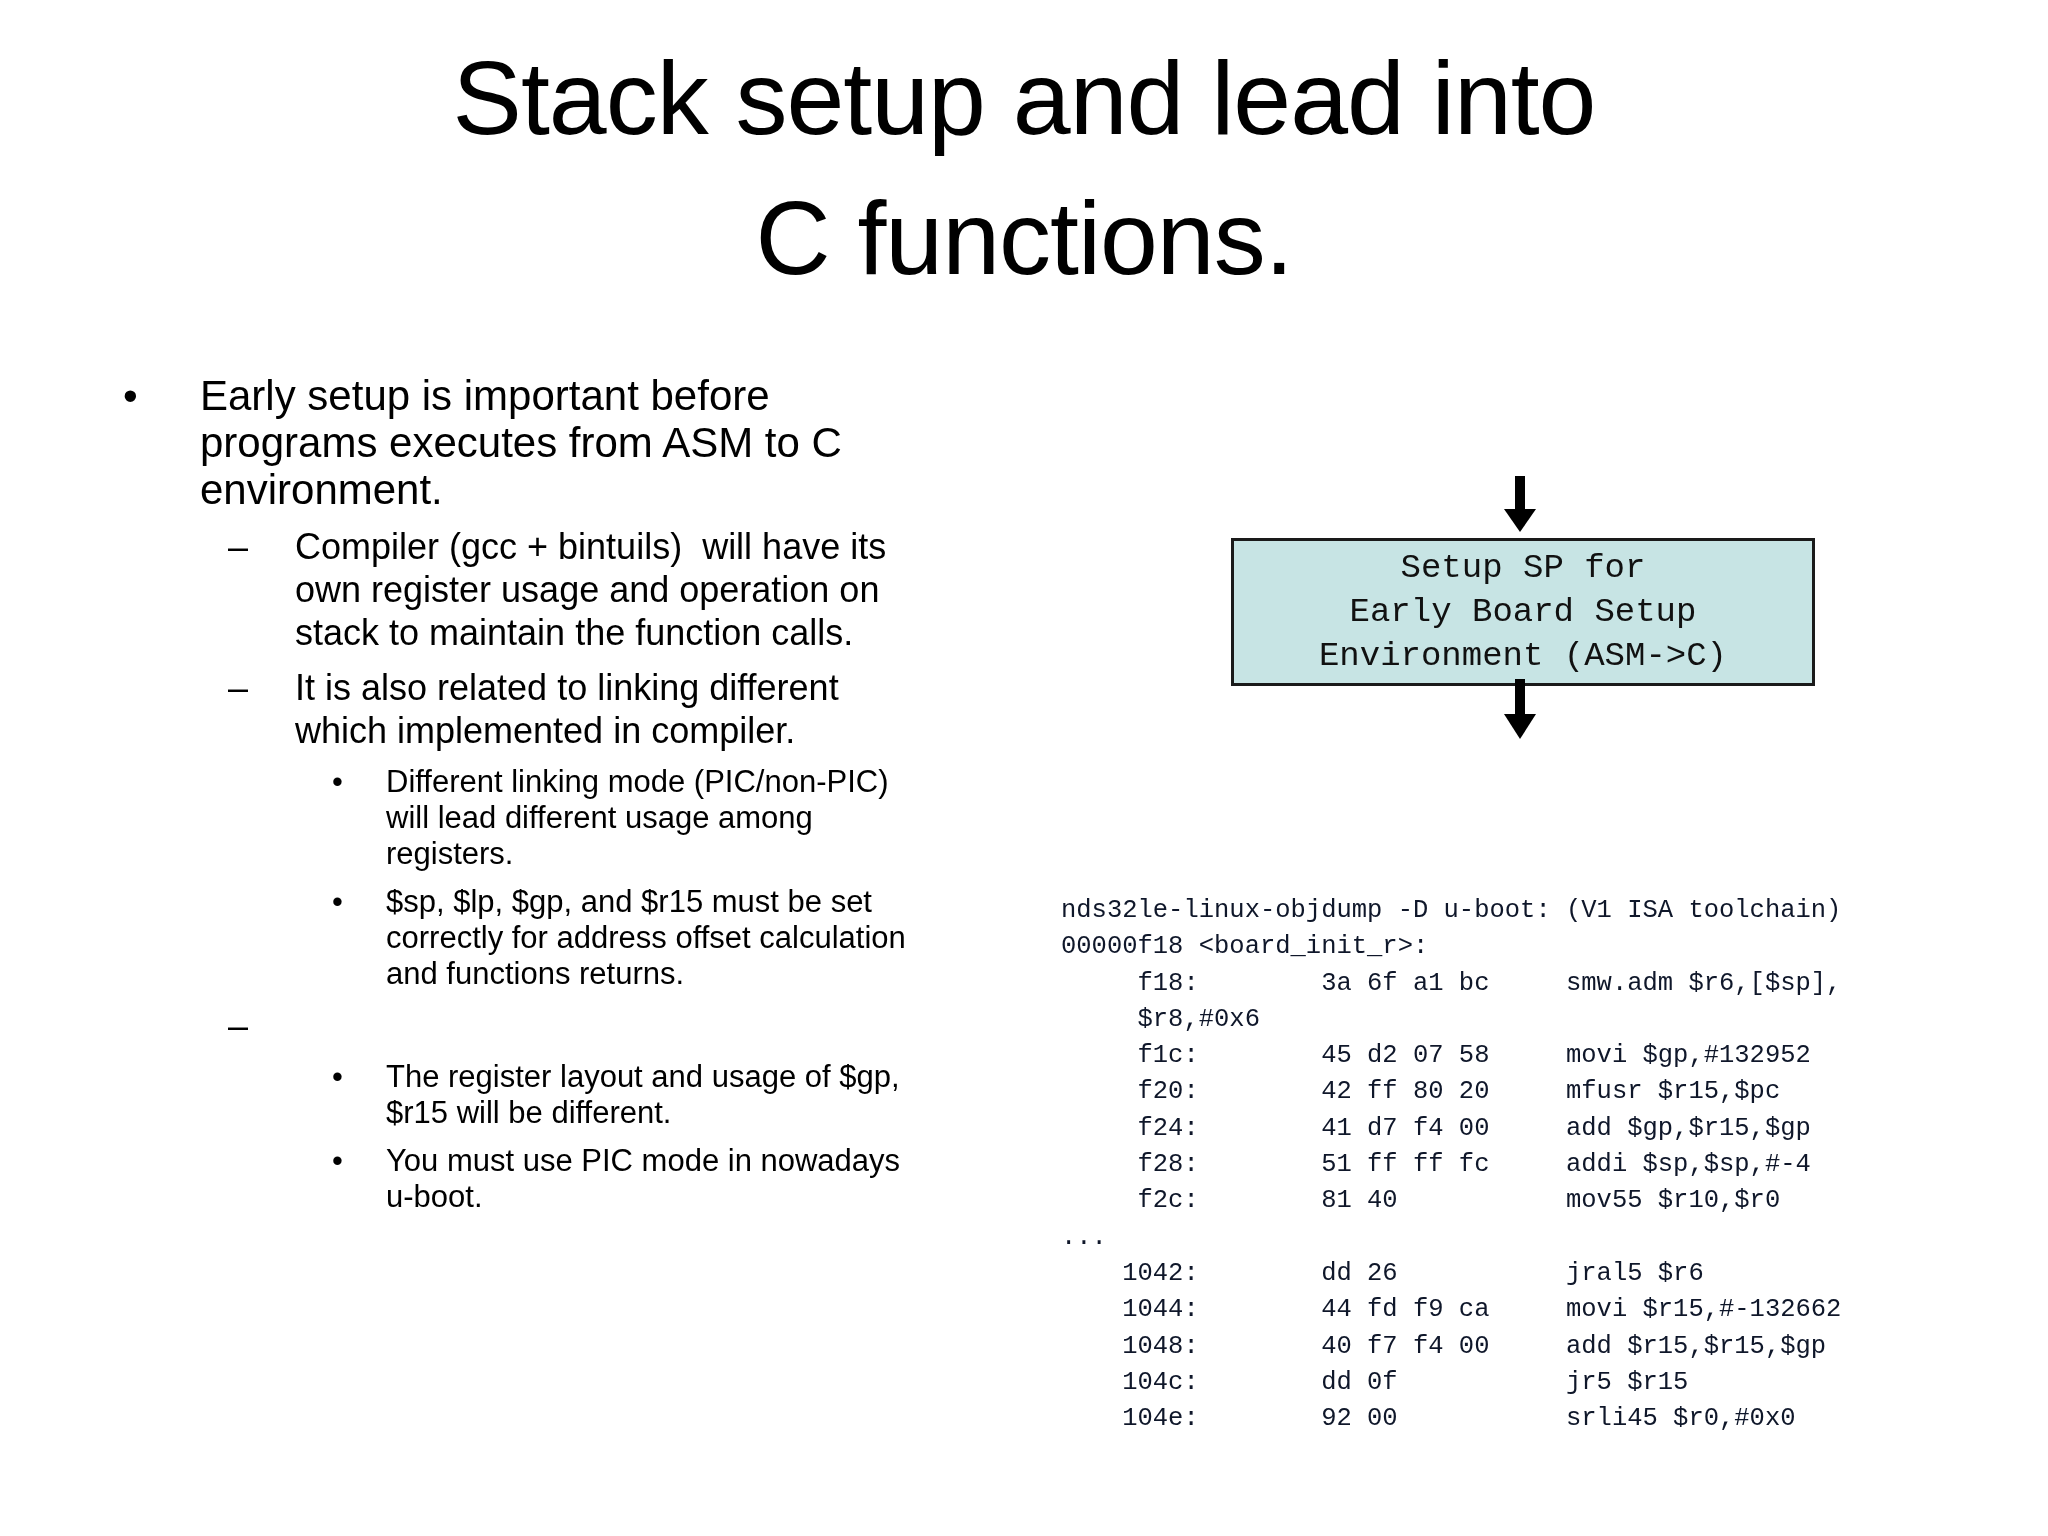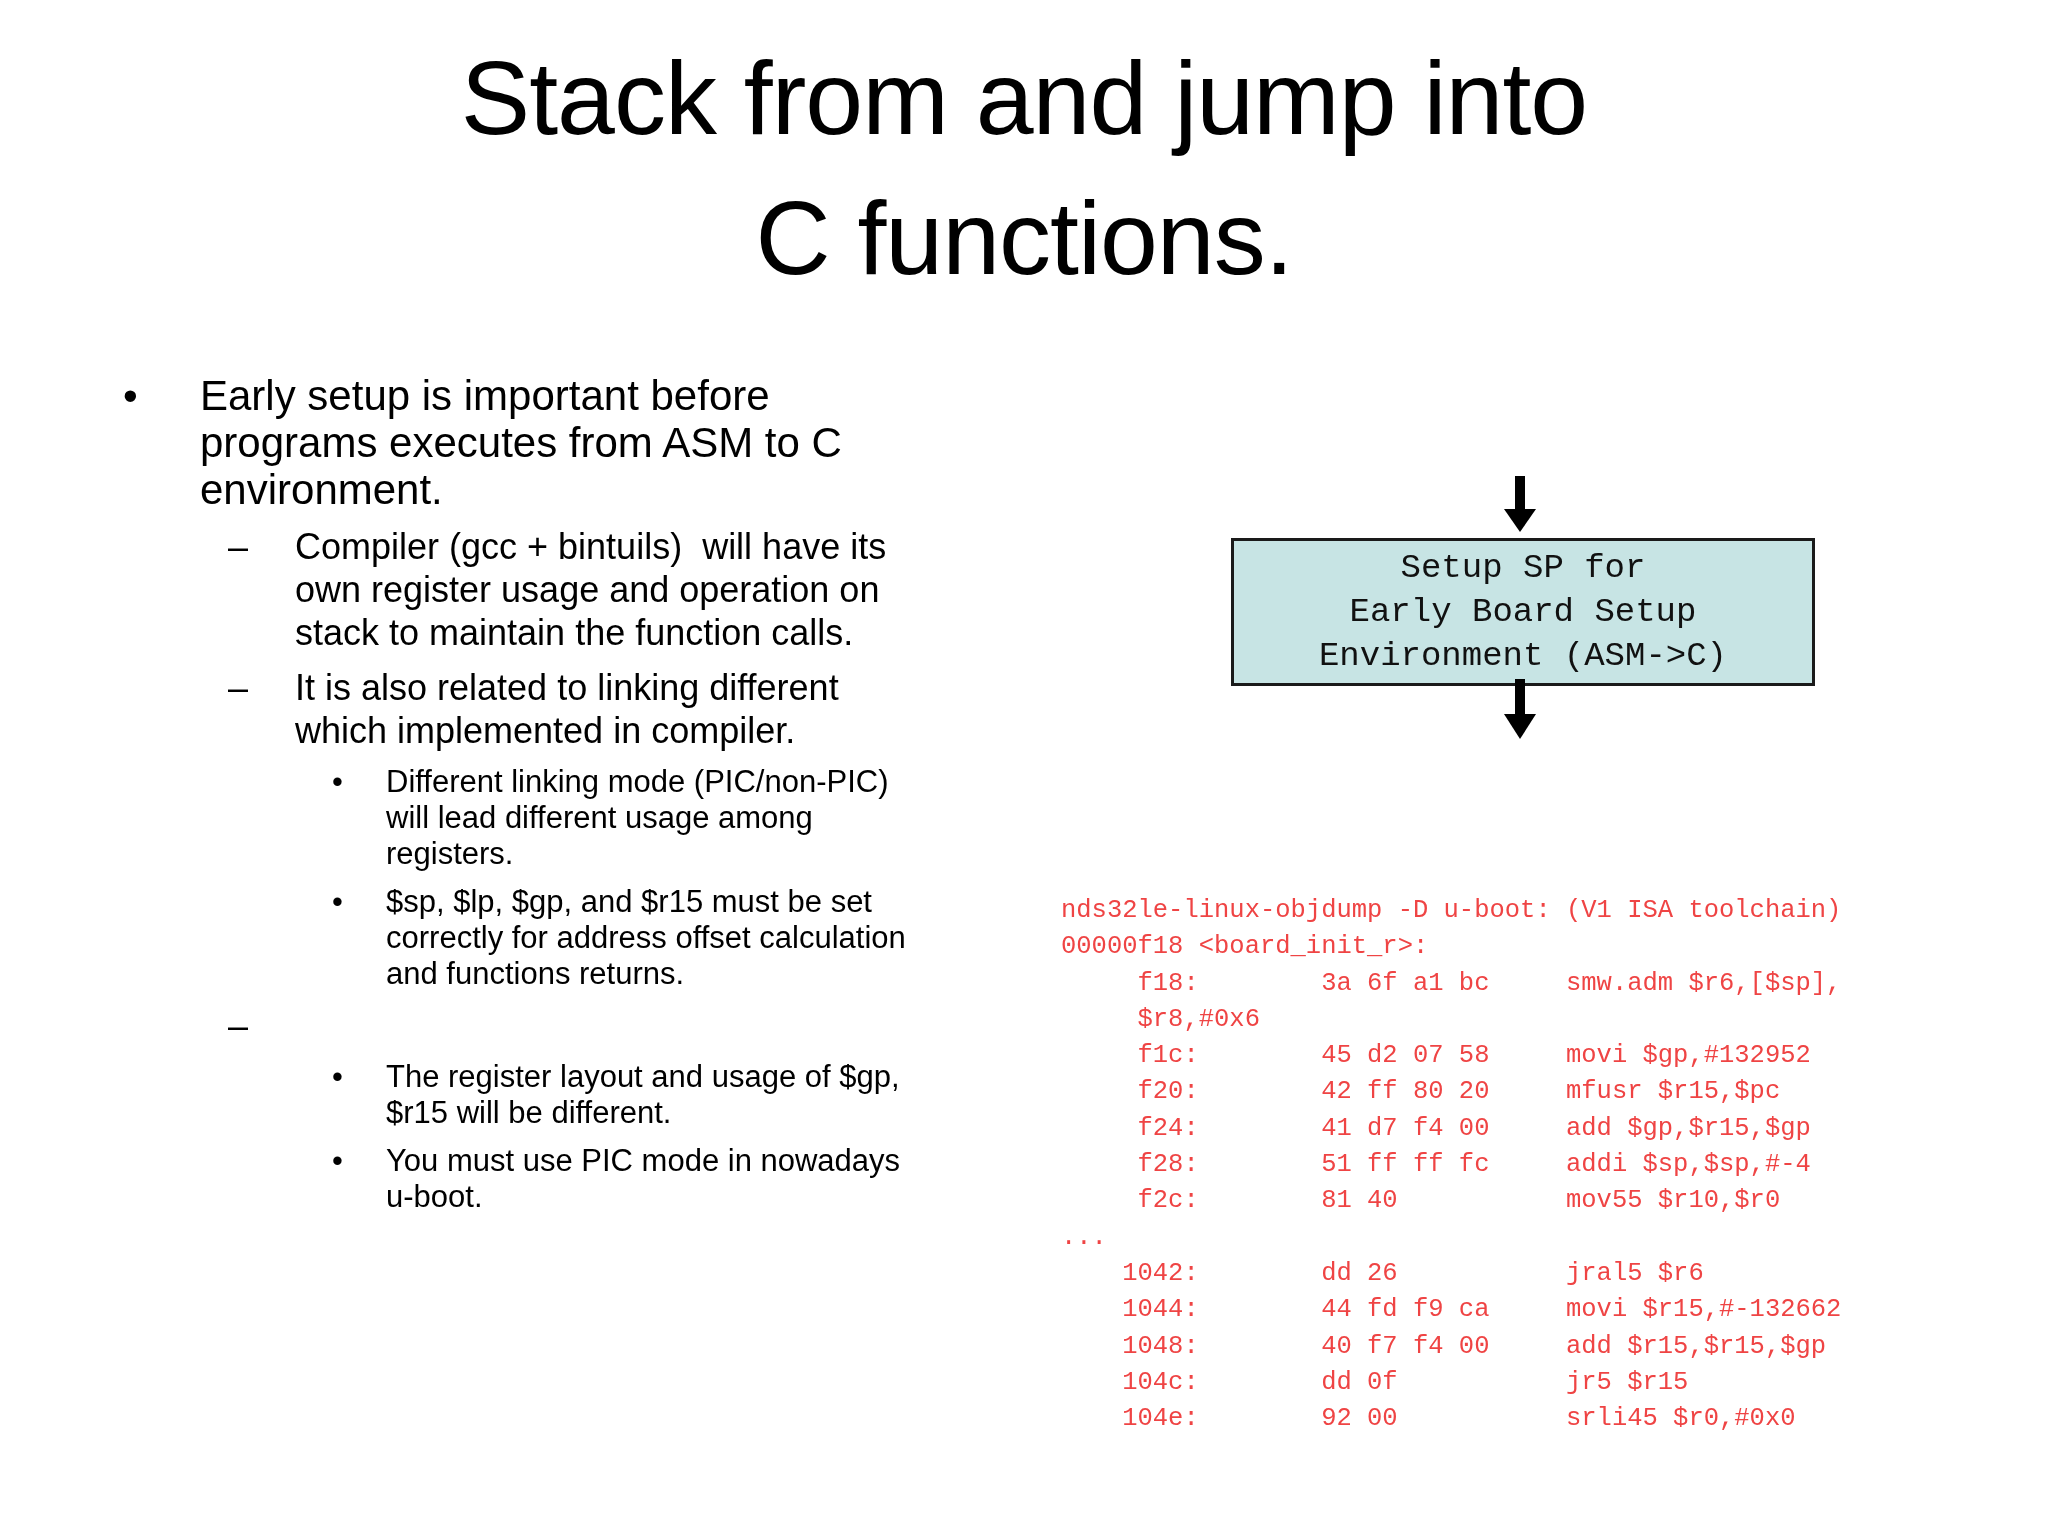--- a/index.html
+++ b/index.html
@@ -74,30 +74,30 @@
 
   
   .code {
     position: absolute;
     left: 1061px;
     top: 893px;
     margin: 0;
     font-family: "Liberation Mono", "DejaVu Sans Mono", monospace;
     font-size: 25.5px;
     line-height: 36.3px;
-    color: #ef4444;
+    color: #0f172a;
     white-space: pre;
   }
 </style>
 </head>
 <body>
 
 <div class="slide">
 
-  <h1 class="title">Stack from and jump into
+  <h1 class="title">Stack setup and lead into
 C functions.</h1>
 
   <div class="bullets">
     <div class="item l1">
       <span class="marker">•</span>
       <span class="btext">Early setup is important before
 programs executes from ASM to C
 environment.</span>
     </div>
     <div class="item l2">

